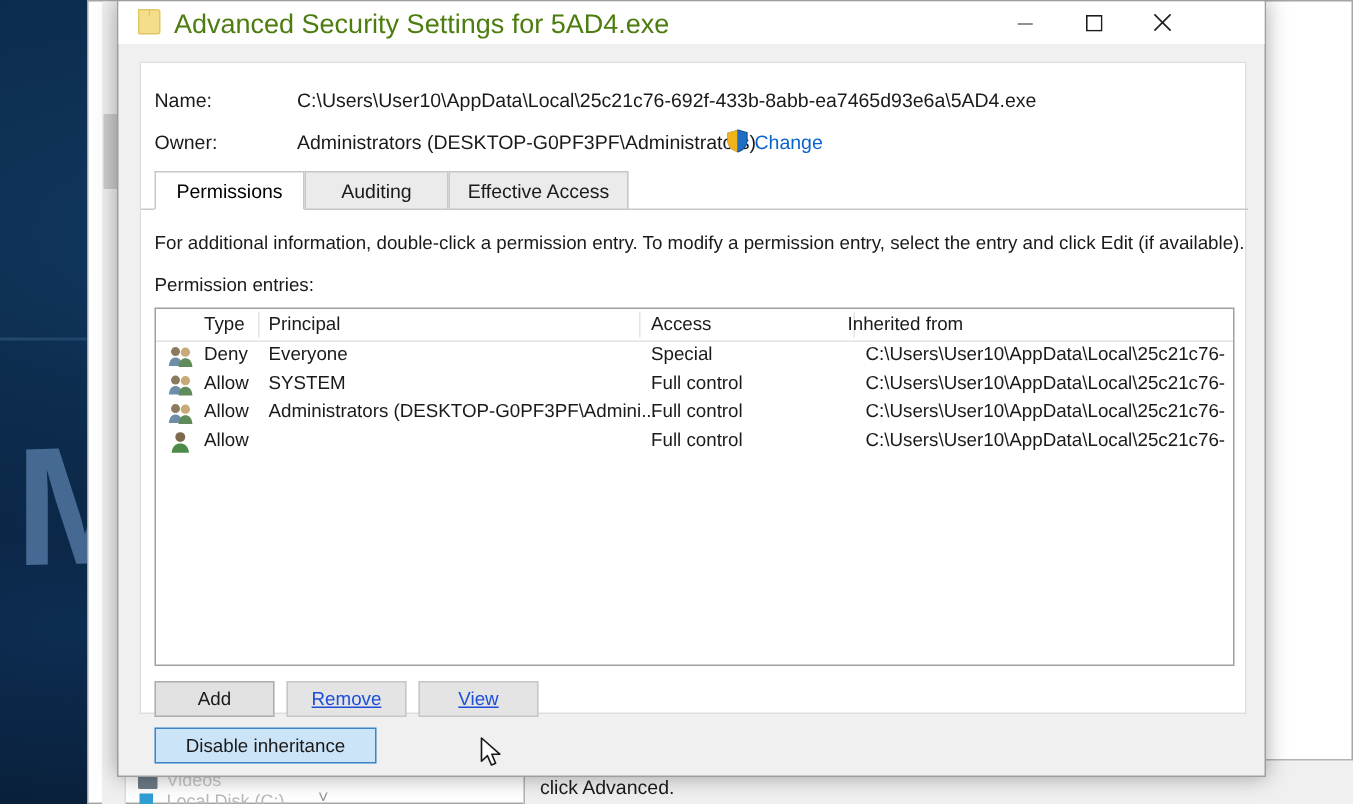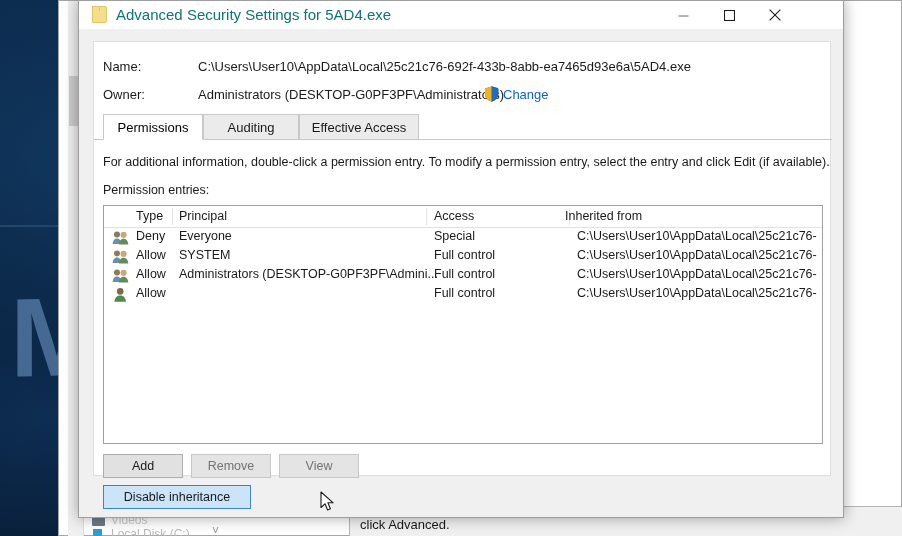--- a/index.html
+++ b/index.html
@@ -78,21 +78,21 @@
   }
   #title-icon{
     position:absolute; left:13px; top:5px; width:15px; height:17px;
     background:#f5de8a; border:1px solid #e0c766; border-radius:1px 2px 2px 1px;
   }
   #title-icon:before{
     content:""; position:absolute; left:-1px; top:-1px; width:6px; height:4px;
     background:#f5de8a; border:1px solid #e0c766; border-bottom:none; border-radius:1px 1px 0 0;
   }
   #title-text{
-    position:absolute; left:37px; top:5px; font-size:15px; color:#0f766e;
+    position:absolute; left:37px; top:5px; font-size:18px; color:#4d7c0f;
     white-space:nowrap;
   }
   .wbtn{
     position:absolute; top:0; width:46px; height:28px;
     display:flex; align-items:center; justify-content:center;
     color:#222; font-size:13px; line-height:1;
   }
   .wbtn svg{ display:block; }
   #btn-min{ right:137px; }
   #btn-max{ right:91px; }
@@ -162,21 +162,21 @@
   .c-acc{ left:330px; width:130px; }
   .c-inh{ left:473px; width:240px; }
   .usericon{ position:absolute; left:8px; top:2px; width:17px; height:15px; }
 
   
   .btn{
     position:absolute; font-size:12.5px; 
     background:#e1e1e1; border:1px solid #adadad; color:#1a1a1a;
     display:flex; align-items:center; justify-content:center;
   }
-  .btn.disabled{ color:#737373; border-color:#c6c6c6; background:#e4e4e4; }
+  .btn.disabled{ color:#1d4ed8; border-color:#c6c6c6; background:#e4e4e4;text-decoration:underline; }
   #btn-add{ left:9px; top:412px; width:80px; height:24px; }
   #btn-remove{ left:97px; top:412px; width:80px; height:24px; }
   #btn-view{ left:185px; top:412px; width:80px; height:24px; }
   #btn-disable{
     position:absolute; left:9px; top:443px; width:148px; height:24px;
     font-size:12.5px; background:#cce4f7; border:1px solid #3c86c8; color:#1a1a1a;
     display:flex; align-items:center; justify-content:center;
   }
 
   #cursor{ position:absolute; left:226px; top:449px; width:16px; height:22px; }

